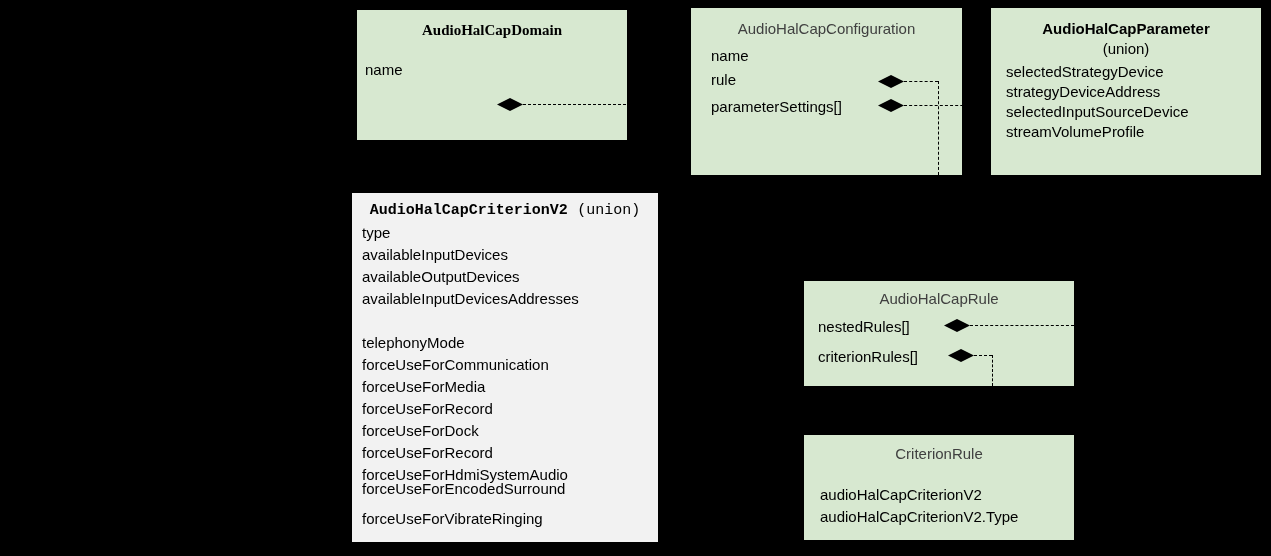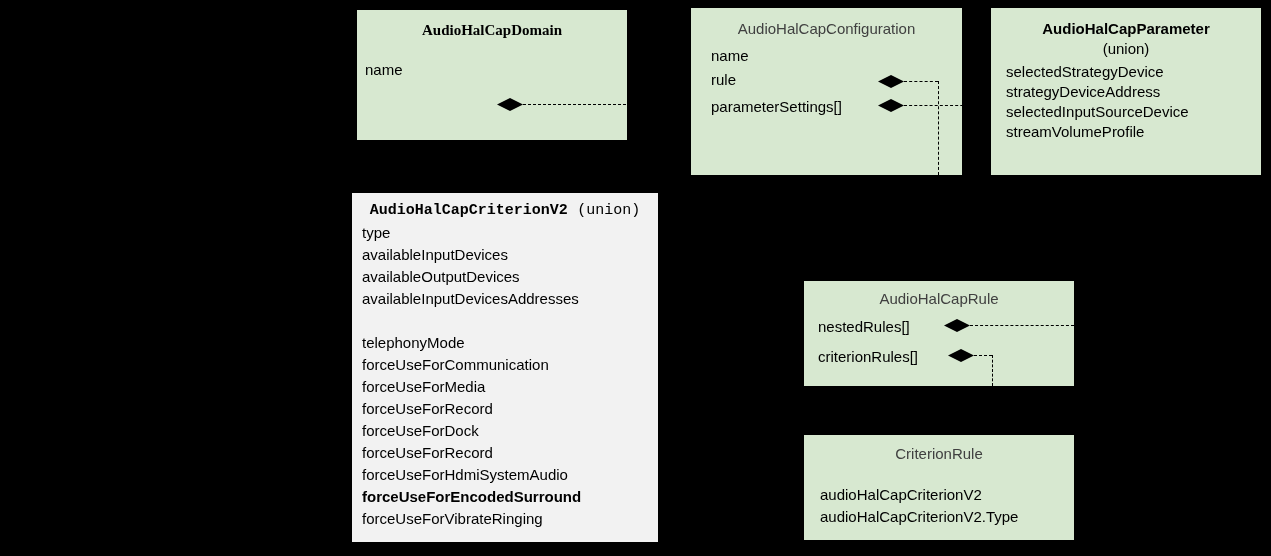--- a/index.html
+++ b/index.html
@@ -73,21 +73,21 @@
     <div class="attr" style="left:10px;top:54px;">availableInputDevices</div>
     <div class="attr" style="left:10px;top:76px;">availableOutputDevices</div>
     <div class="attr" style="left:10px;top:98px;">availableInputDevicesAddresses</div>
     <div class="attr" style="left:10px;top:142px;">telephonyMode</div>
     <div class="attr" style="left:10px;top:164px;">forceUseForCommunication</div>
     <div class="attr" style="left:10px;top:186px;">forceUseForMedia</div>
     <div class="attr" style="left:10px;top:208px;">forceUseForRecord</div>
     <div class="attr" style="left:10px;top:230px;">forceUseForDock</div>
     <div class="attr" style="left:10px;top:252px;">forceUseForRecord</div>
     <div class="attr" style="left:10px;top:274px;">forceUseForHdmiSystemAudio</div>
-    <div class="attr" style="left:10px;top:296px;font-weight:bold;">forceUseForEncodedSurround</div>
+    <div class="attr" style="left:10px;top:288px;">forceUseForEncodedSurround</div>
     <div class="attr" style="left:10px;top:318px;">forceUseForVibrateRinging</div>
   </div>
 
   <div class="box green" style="left:804px;top:281px;width:270px;height:105px;">
     <div class="ttl-wrap title-plain" style="top:9px;">AudioHalCapRule</div>
     <div class="attr" style="left:14px;top:38px;">nestedRules[]</div>
     <div class="attr" style="left:14px;top:68px;">criterionRules[]</div>
   </div>
   <div class="diamond" style="left:944px;top:319px;"></div>
   <div class="diamond" style="left:948px;top:349px;"></div>

